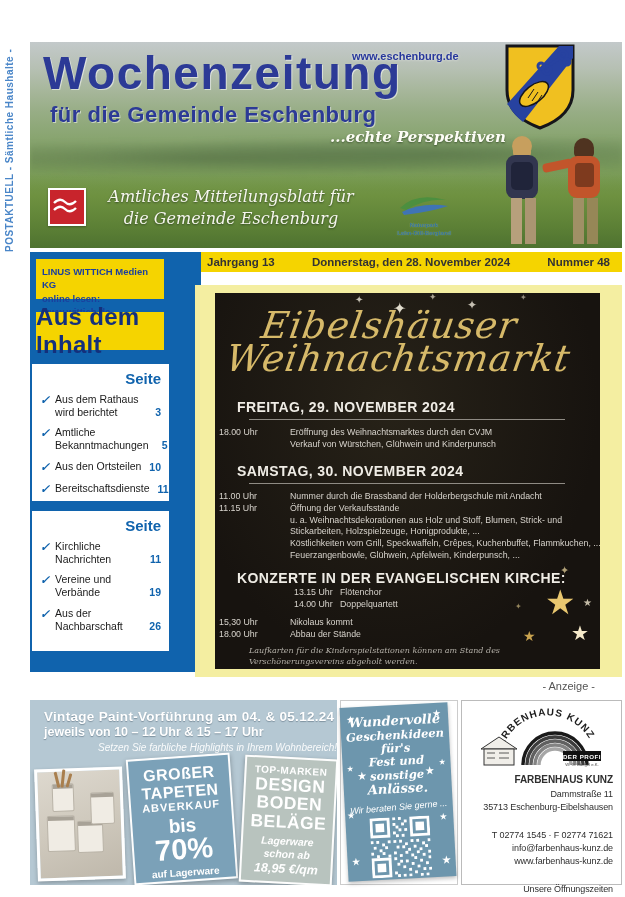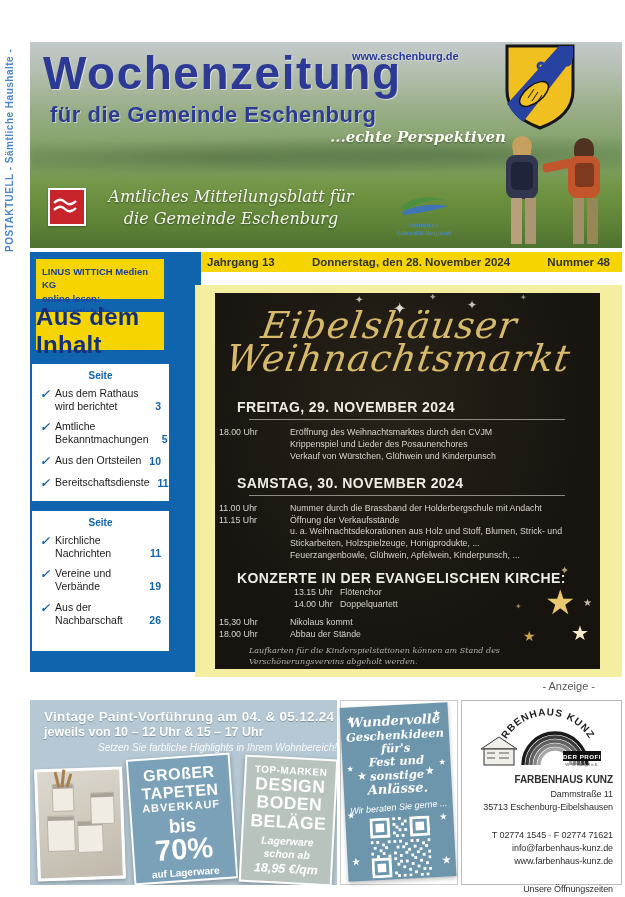--- a/index.html
+++ b/index.html
@@ -48,21 +48,21 @@
   
   .sidebar{position:absolute;left:30px;top:252px;width:171px;height:420px;background:#1063ad;}
   .sb-yellow{position:absolute;left:6px;width:128px;background:#f5d400;box-sizing:border-box;}
   .sb-pub{top:7px;height:40px;padding:6px 6px;font-size:9.5px;font-weight:bold;color:#1a3f9e;line-height:1.4;}
   .sb-inhalt{top:60px;height:38px;display:flex;align-items:center;justify-content:center;
              font-size:24px;font-weight:bold;color:#14307c;letter-spacing:.3px;}
   .sb-white{position:absolute;left:2px;width:137px;background:#ffffff;box-sizing:border-box;
             padding:6px 8px 4px 8px;}
   .sb-w1{top:112px;height:137px;}
   .sb-w2{top:259px;height:140px;}
-  .seite{text-align:center;font-size:10px;font-weight:bold;color:#1063ad;margin-bottom:6px;}
+  .seite{text-align:right;font-size:15px;font-weight:bold;color:#1063ad;margin-bottom:6px;}
   .s-item{display:flex;margin-bottom:7px;font-size:10.5px;line-height:1.25;color:#1a1a1a;}
   .chk{color:#1063ad;font-weight:bold;font-style:italic;font-size:12px;margin-right:5px;flex:none;}
   .s-label{flex:1;padding-right:3px;}
   .s-page{width:16px;text-align:right;font-weight:bold;color:#1063ad;align-self:flex-end;flex:none;}
 
   
   .posterwrap{position:absolute;left:195px;top:285px;width:427px;height:392px;background:#f4eea1;}
   .poster{position:absolute;left:20px;top:8px;width:385px;height:376px;overflow:hidden;
           background:radial-gradient(ellipse at 45% 30%,#272218 0%,#17130f 70%);}
   .ptitle{margin-top:14px;font-family:"DejaVu Serif",serif;font-style:italic;color:#d6b969;
@@ -277,37 +277,37 @@
         <div class="pt2">Weihnachtsmarkt</div>
       </div>
 
       <div class="psched">
         <div class="ph">FREITAG, 29. NOVEMBER 2024</div>
         <hr class="phr">
         <div class="prow">
           <div class="ptime">18.00 Uhr</div>
           <div class="ptext">
             <div>Eröffnung des Weihnachtsmarktes durch den CVJM</div>
-            <div>Krippenspiel und Lieder des Posaunenchores</div>
             <div>Verkauf von Würstchen, Glühwein und Kinderpunsch</div>
           </div>
         </div>
 
         <div class="ph" style="margin-top:12px">SAMSTAG, 30. NOVEMBER 2024</div>
         <hr class="phr">
         <div class="prow">
           <div class="ptime">11.00 Uhr</div>
           <div class="ptext">Nummer durch die Brassband der Holderbergschule mit Andacht</div>
         </div>
         <div class="prow">
           <div class="ptime">11.15 Uhr</div>
           <div class="ptext">Öffnung der Verkaufsstände</div>
         </div>
         <div class="pdetail">u. a. Weihnachtsdekorationen aus Holz und Stoff, Blumen, Strick- und</div>
         <div class="pdetail">Stickarbeiten, Holzspielzeuge, Honigprodukte, ...</div>
+        <div class="pdetail">Köstlichkeiten vom Grill, Speckwaffeln, Crêpes, Kuchenbuffet, Flammkuchen, ...</div>
         <div class="pdetail">Feuerzangenbowle, Glühwein, Apfelwein, Kinderpunsch, ...</div>
 
         <div class="ph konz">KONZERTE IN DER EVANGELISCHEN KIRCHE:</div>
         <div class="krow">
           <div class="ktime">13.15 Uhr</div>
           <div>Flötenchor</div>
         </div>
         <div class="krow">
           <div class="ktime">14.00 Uhr</div>
           <div>Doppelquartett</div>

